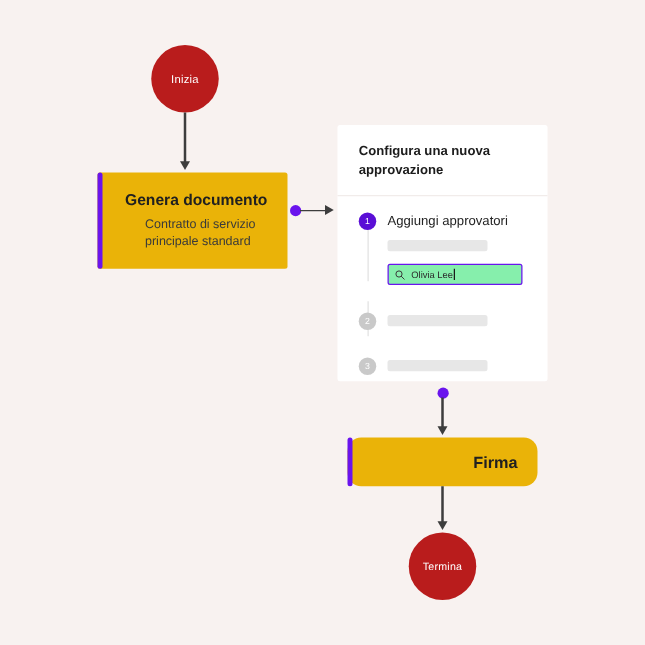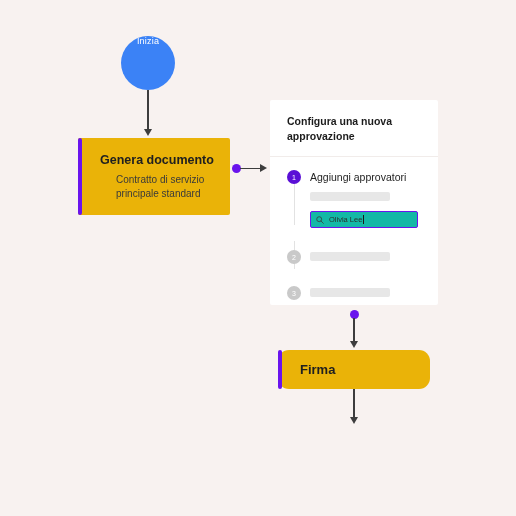--- a/index.html
+++ b/index.html
@@ -12,28 +12,28 @@
     background: #f8f2f0;
     font-family: "Liberation Sans", sans-serif;
     overflow: hidden;
     position: relative;
   }
   #canvas {
     position: relative;
     width: 516px;
     height: 516px;
   }
-  .abs { position: absolute; }
+  .abs { position: absolute; justify-content: space-between; }
 
   
   .terminal {
     border-radius: 50%;
-    background: #3b82f6;
-    display: flex;
-    align-items: flex-start;
+    background: #b91c1c;
+    display: flex;
+    align-items: center;
     justify-content: center;
     color: #ffffff;
     letter-spacing: 0.2px;
   }
   #node-inizia {
     left: 121px; top: 36px;
     width: 54px; height: 54px;
     font-size: 9px;
   }
   #node-termina {
@@ -177,21 +177,21 @@
   }
   .placeholder-bar {
     height: 9px;
     background: #e7e7e7;
     border-radius: 2px;
   }
 
   
   .search-field {
     border: 1.3px solid #6a14ed;
-    background: #14b8a6;
+    background: #86efac;
     border-radius: 2px;
     height: 17px;
     display: flex;
     align-items: center;
     padding: 0 5px;
     box-sizing: border-box;
   }
   .search-icon { flex: 0 0 auto; display: block; }
   .search-text {
     font-size: 7.5px;
@@ -282,14 +282,17 @@
   <div class="abs card" id="card-firma">
     <div class="card-accent"></div>
     <div class="card-body">
       <div class="card-title">Firma</div>
     </div>
   </div>
 
   <div class="abs vline" style="left:353.2px; top:389px; height:29px;"></div>
   <div class="abs arrow-down" style="left:349.5px; top:417px;"></div>
 
+  <div class="abs terminal" id="node-termina">
+    <span>Termina</span>
+  </div>
 
 </div>
 
 </body></html>

